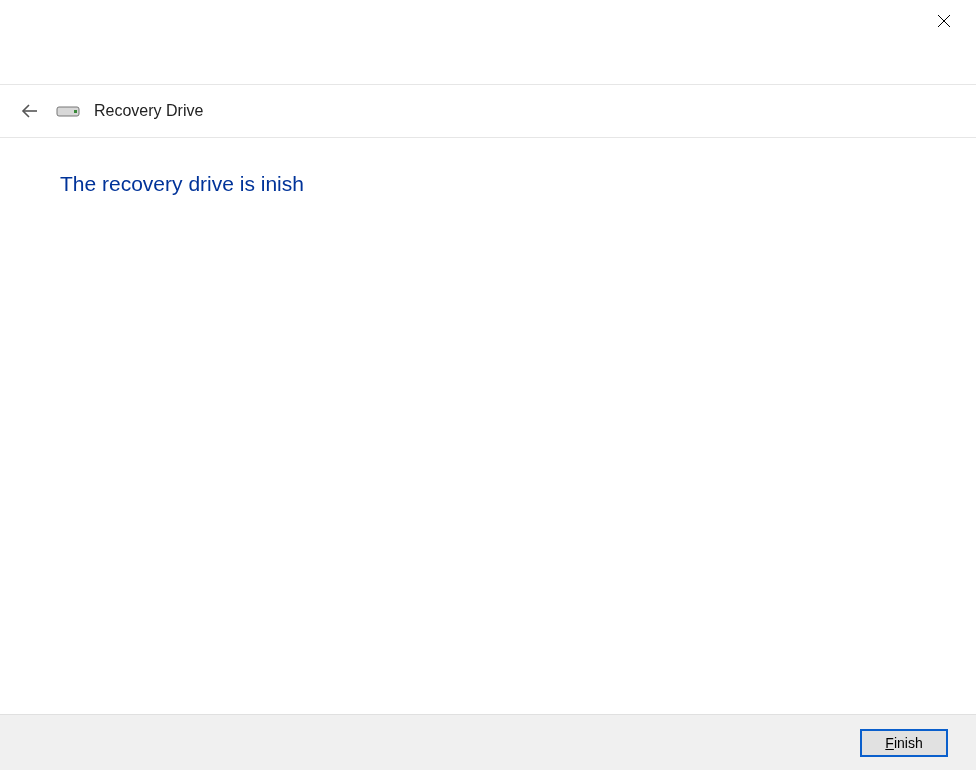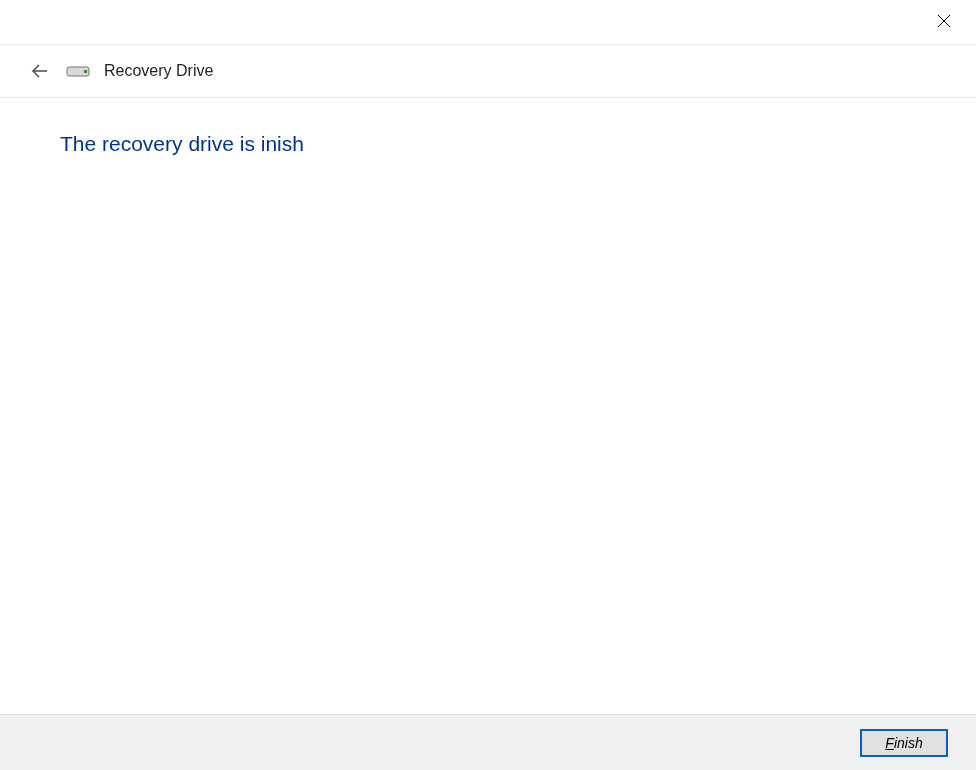--- a/index.html
+++ b/index.html
@@ -18,22 +18,23 @@
     .close-btn {
       width: 36px; height: 30px; display: flex; align-items: center; justify-content: center;
       cursor: pointer;
     }
     .close-btn svg { stroke: #000; stroke-width: 1; }
     .header {
       height: 54px;
       border-top: 1px solid #e6e6e6;
       border-bottom: 1px solid #e6e6e6;
       display: flex; align-items: center;
-      padding-left: 28px;
+      padding-left: 18px;
       gap: 14px;
+      margin-top: 40px;
     }
     .back-arrow {
       width: 24px; height: 24px;
       display: flex; align-items: center; justify-content: center;
       color: #555; cursor: pointer;
     }
     .back-arrow svg { stroke: #555; stroke-width: 1.6; fill: none; }
     .drive-icon {
       width: 24px; height: 16px;
       display: flex; align-items: center; justify-content: center;
@@ -60,21 +61,21 @@
     .finish-btn {
       min-width: 88px;
       height: 28px;
       border: 2px solid #0a5fcc;
       background: #e1e1e1;
       font-size: 14px;
       font-family: inherit;
       color: #000;
       cursor: pointer;
       padding: 0 12px;
-      display: inline-flex; align-items: center; justify-content: center; font-style: italic;
+      display: inline-flex; align-items: center; justify-content: center;
     }
     .finish-btn .ul { text-decoration: underline; }
   </style>
 </head>
 <body>
 
 <div class="window">
 
   <div class="titlebar">
     <div class="close-btn">

